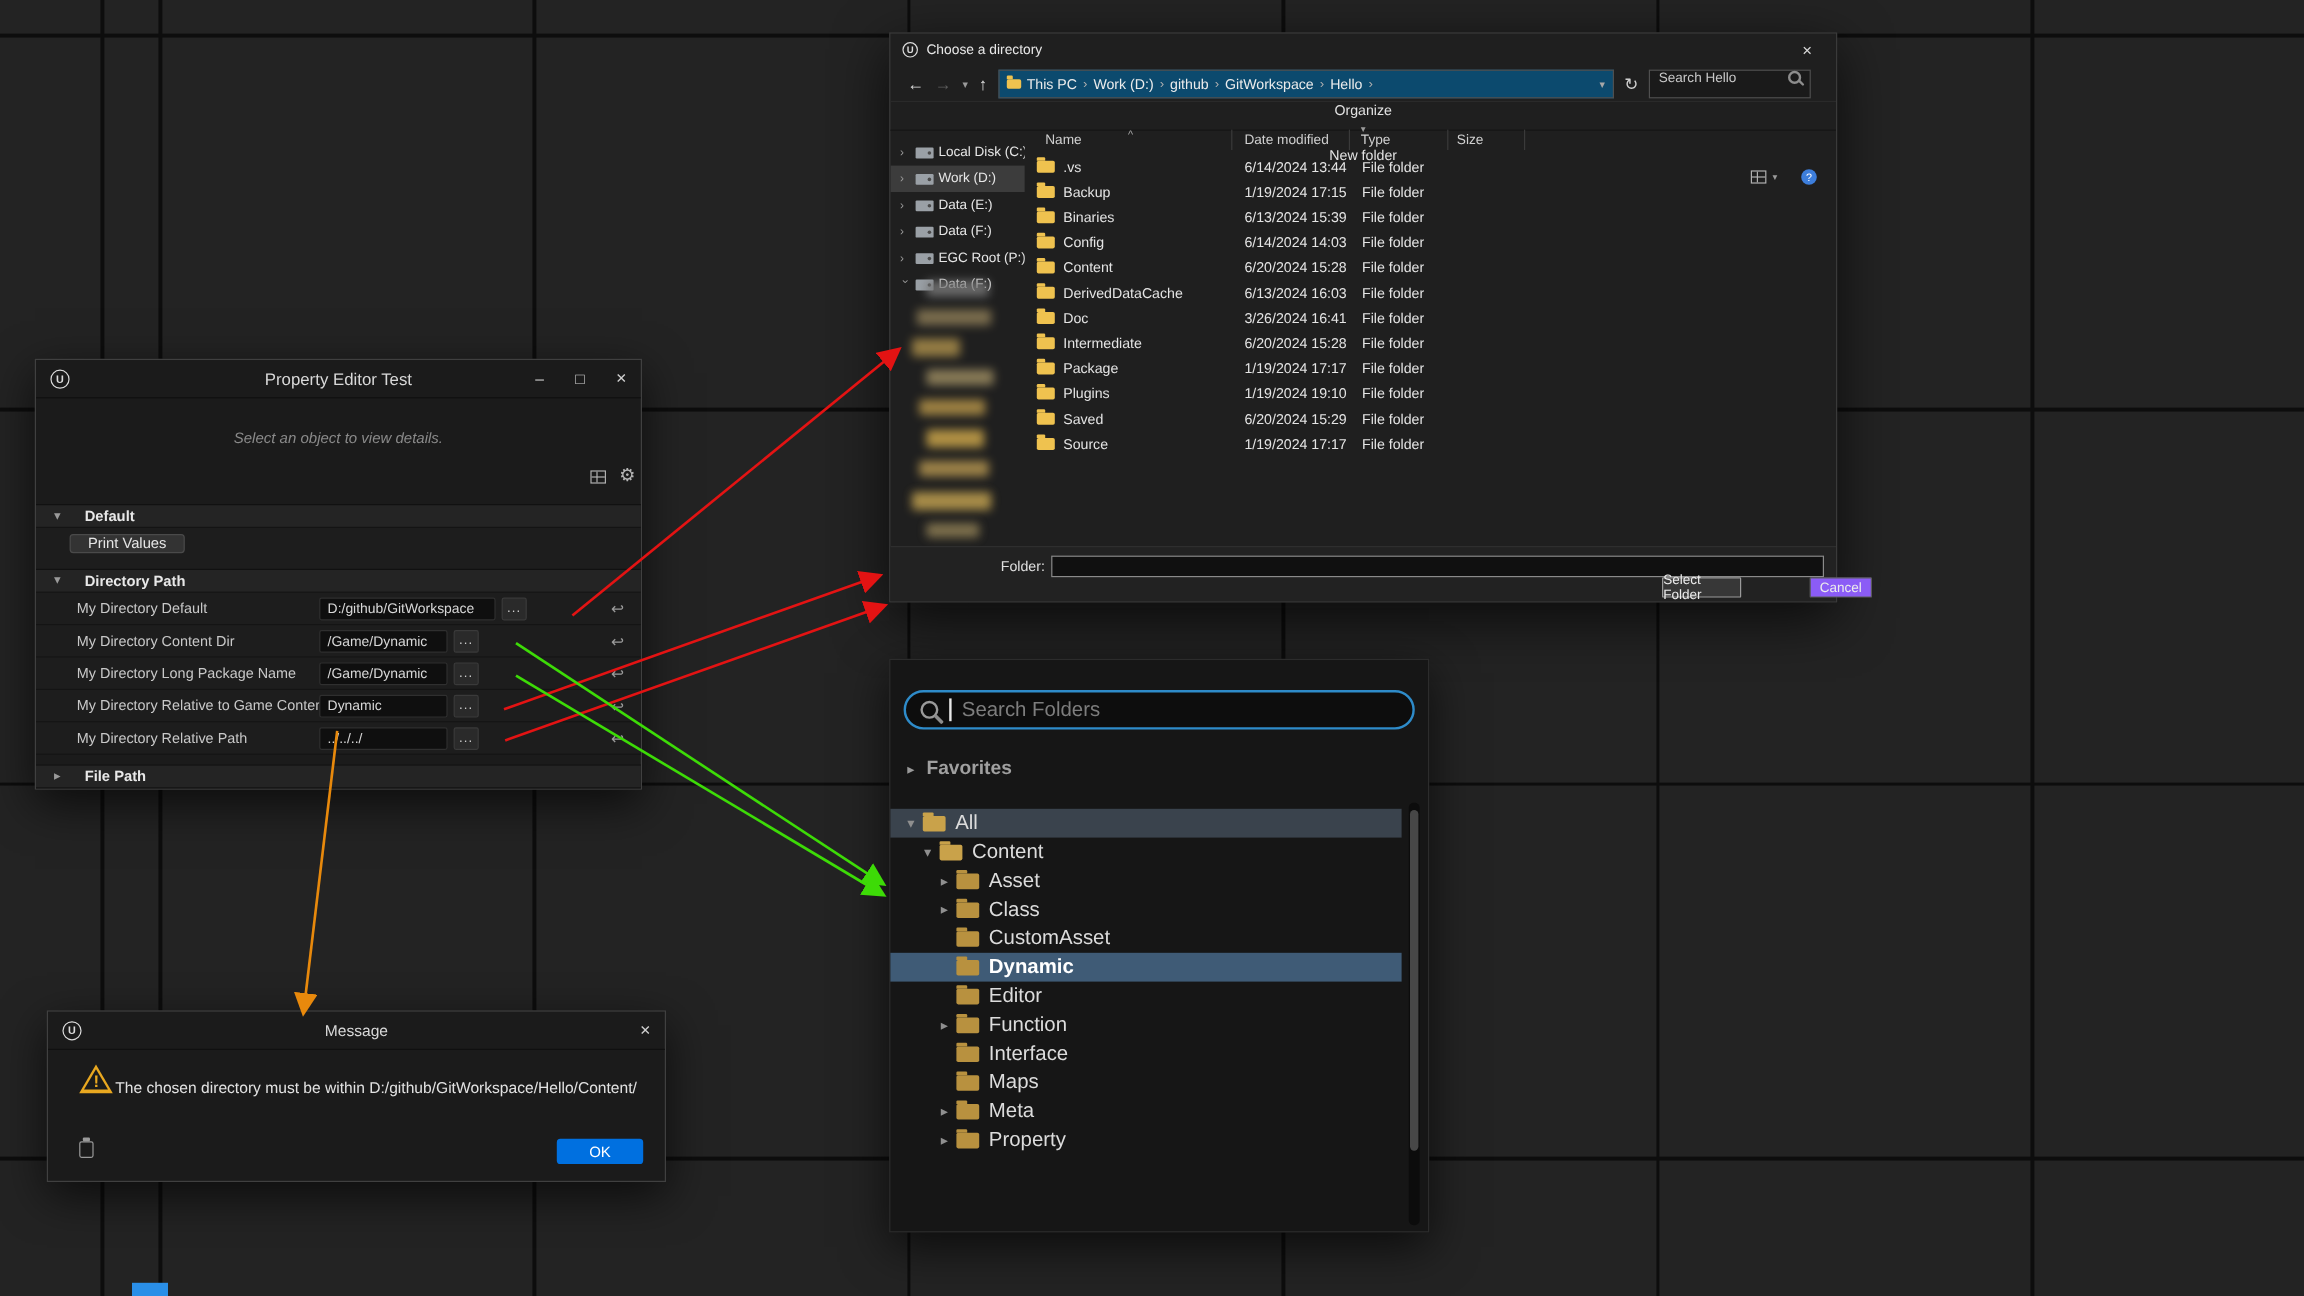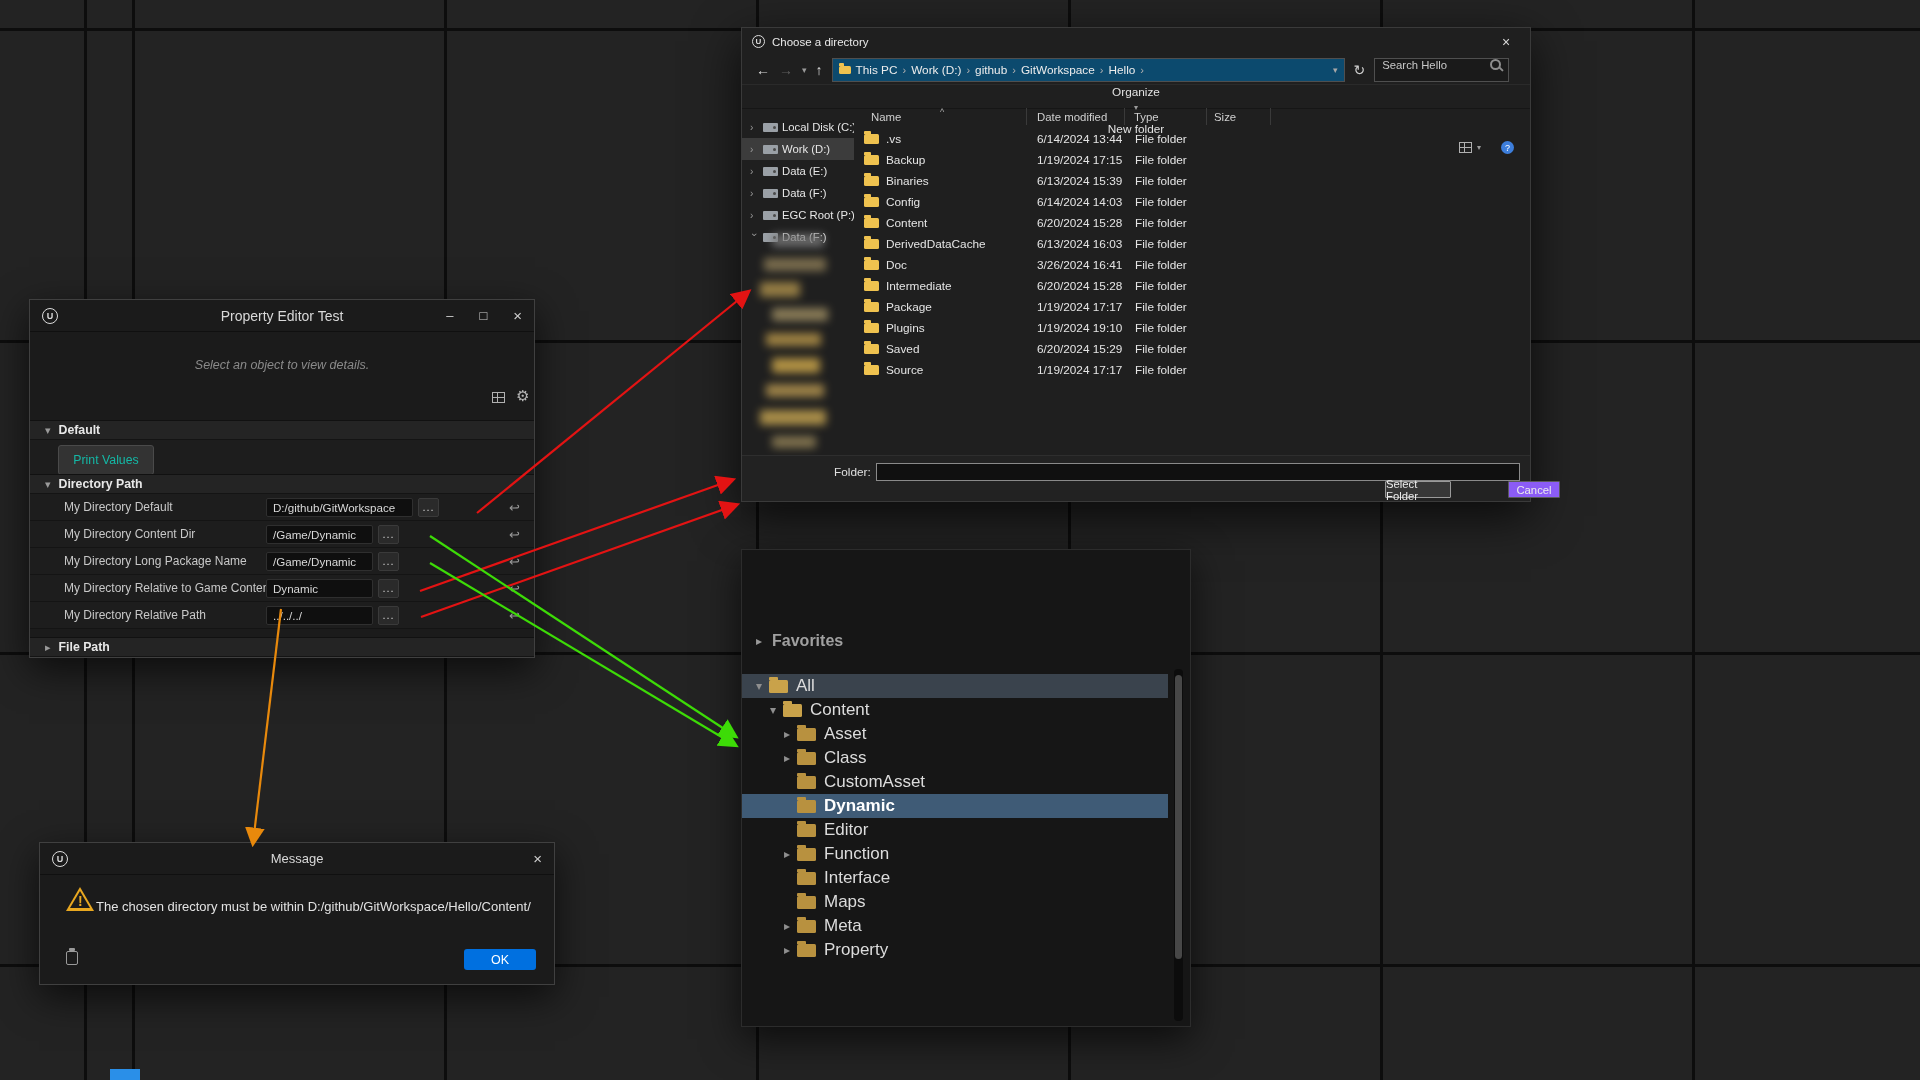--- a/index.html
+++ b/index.html
@@ -109,23 +109,23 @@
   .ue-title .tcenter { position:absolute; left:0; right:0; text-align:center; font-size:14px; color:#d8d8d8; }
   .ue-ctrls { margin-left:auto; display:flex; align-items:center; gap:26px; color:#cfcfcf; font-size:13px; z-index:1; }
 
   #propwin { left:29px; top:299px; width:506px; height:359px; }
   .p-hint { position:absolute; left:0; right:0; top:58px; text-align:center; font-style:italic; color:#8a8a8a; font-size:12.5px; }
   .p-search { position:absolute; left:15px; top:87px; width:431px; height:20px; border-radius:10px; background:#101010; border:1px solid #2c2c2c; display:flex; align-items:center; padding:0 9px; gap:8px;margin-top:44px; }
   .p-search .ph { color:#707070; font-size:12.3px; }
   .p-ico1 { position:absolute; left:462px; top:92px; }
   .p-ico2 { position:absolute; left:486px; top:87px; color:#b5b5b5; font-size:15px; }
   .sechdr { position:absolute; left:0; right:0; height:20px; background:#242424; border-top:1px solid #111; border-bottom:1px solid #141414; display:flex; align-items:center; gap:8px; padding-left:15px; }
-  .sechdr .slabel { font-weight:bold; font-size:12.3px; color:#e8e8e8; }
+  .sechdr .slabel { font-weight:bold; font-size:12.3px; color:#e8e8e8;margin-left:12px; }
   .printrow { position:absolute; left:0; right:0; top:140px; height:34px; background:#1d1d1d; }
-  .printbtn { position:absolute; left:28px; top:5px; width:96px; height:30px; background:#333; border:1px solid #4a4a4a; border-radius:3px; color:#14b8a6; font-size:12.3px; display:flex; align-items:center; justify-content:center; }
+  .printbtn { position:absolute; left:28px; top:5px; width:96px; height:16px; background:#333; border:1px solid #4a4a4a; border-radius:3px; color:#e5e5e5; font-size:12.3px; display:flex; align-items:center; justify-content:center; }
   .prows { position:absolute; left:0; right:0; top:194px; }
   .prow-e { height:27px; display:flex; align-items:center; background:#1d1d1d; border-bottom:1px solid #141414; }
   .prow-e .plab { width:228px; padding-left:34px; font-size:12px; color:#c8c8c8; white-space:nowrap; flex:none; }
   .prow-e .pval { margin-left:8px; height:19px; background:#0f0f0f; border:1px solid #2f2f2f; border-radius:2px; color:#d8d8d8; font-size:11.6px; display:flex; align-items:center; padding:0 6px; white-space:nowrap; flex:none; }
   .prow-e .pval.std { width:107px; }
   .prow-e .pval.wide { width:147px; }
   .prow-e .dots { margin-left:5px; width:21px; height:19px; background:#2a2a2a; border:1px solid #3a3a3a; border-radius:2px; color:#cfcfcf; font-size:11px; display:flex; align-items:center; justify-content:center; letter-spacing:1px; flex:none; }
   .prow-e .reset { margin-left:auto; margin-right:14px; color:#9a9a9a; font-size:13px; flex:none; }
 
   #msgwin { left:39px; top:842px; width:516px; height:143px; }
@@ -426,20 +426,25 @@
   </div>
   <div class="warn m-warn">
       <span class="bang">!</span>
     </div>
   <div class="m-text">The chosen directory must be within D:/github/GitWorkspace/Hello/Content/</div>
   <span class="clip m-clip"></span>
   <div class="okbtn">OK</div>
 </div>
 
 <div id="picker" class="abs">
+  <div class="k-search">
+    <span class="lens lg"></span>
+    <span class="cursor"></span>
+    <span class="ph">Search Folders</span>
+  </div>
   <div class="k-fav">
     <span class="tri" style="font-size:12px;">▸</span>
     <span class="flabel">Favorites</span>
   </div>
   <div class="k-tree">
     <div class="krow lvl0 hl-all">
       <span class="tri">▾</span>
       <span class="fold pf open"></span>
       <span class="klabel">All</span>
     </div>

